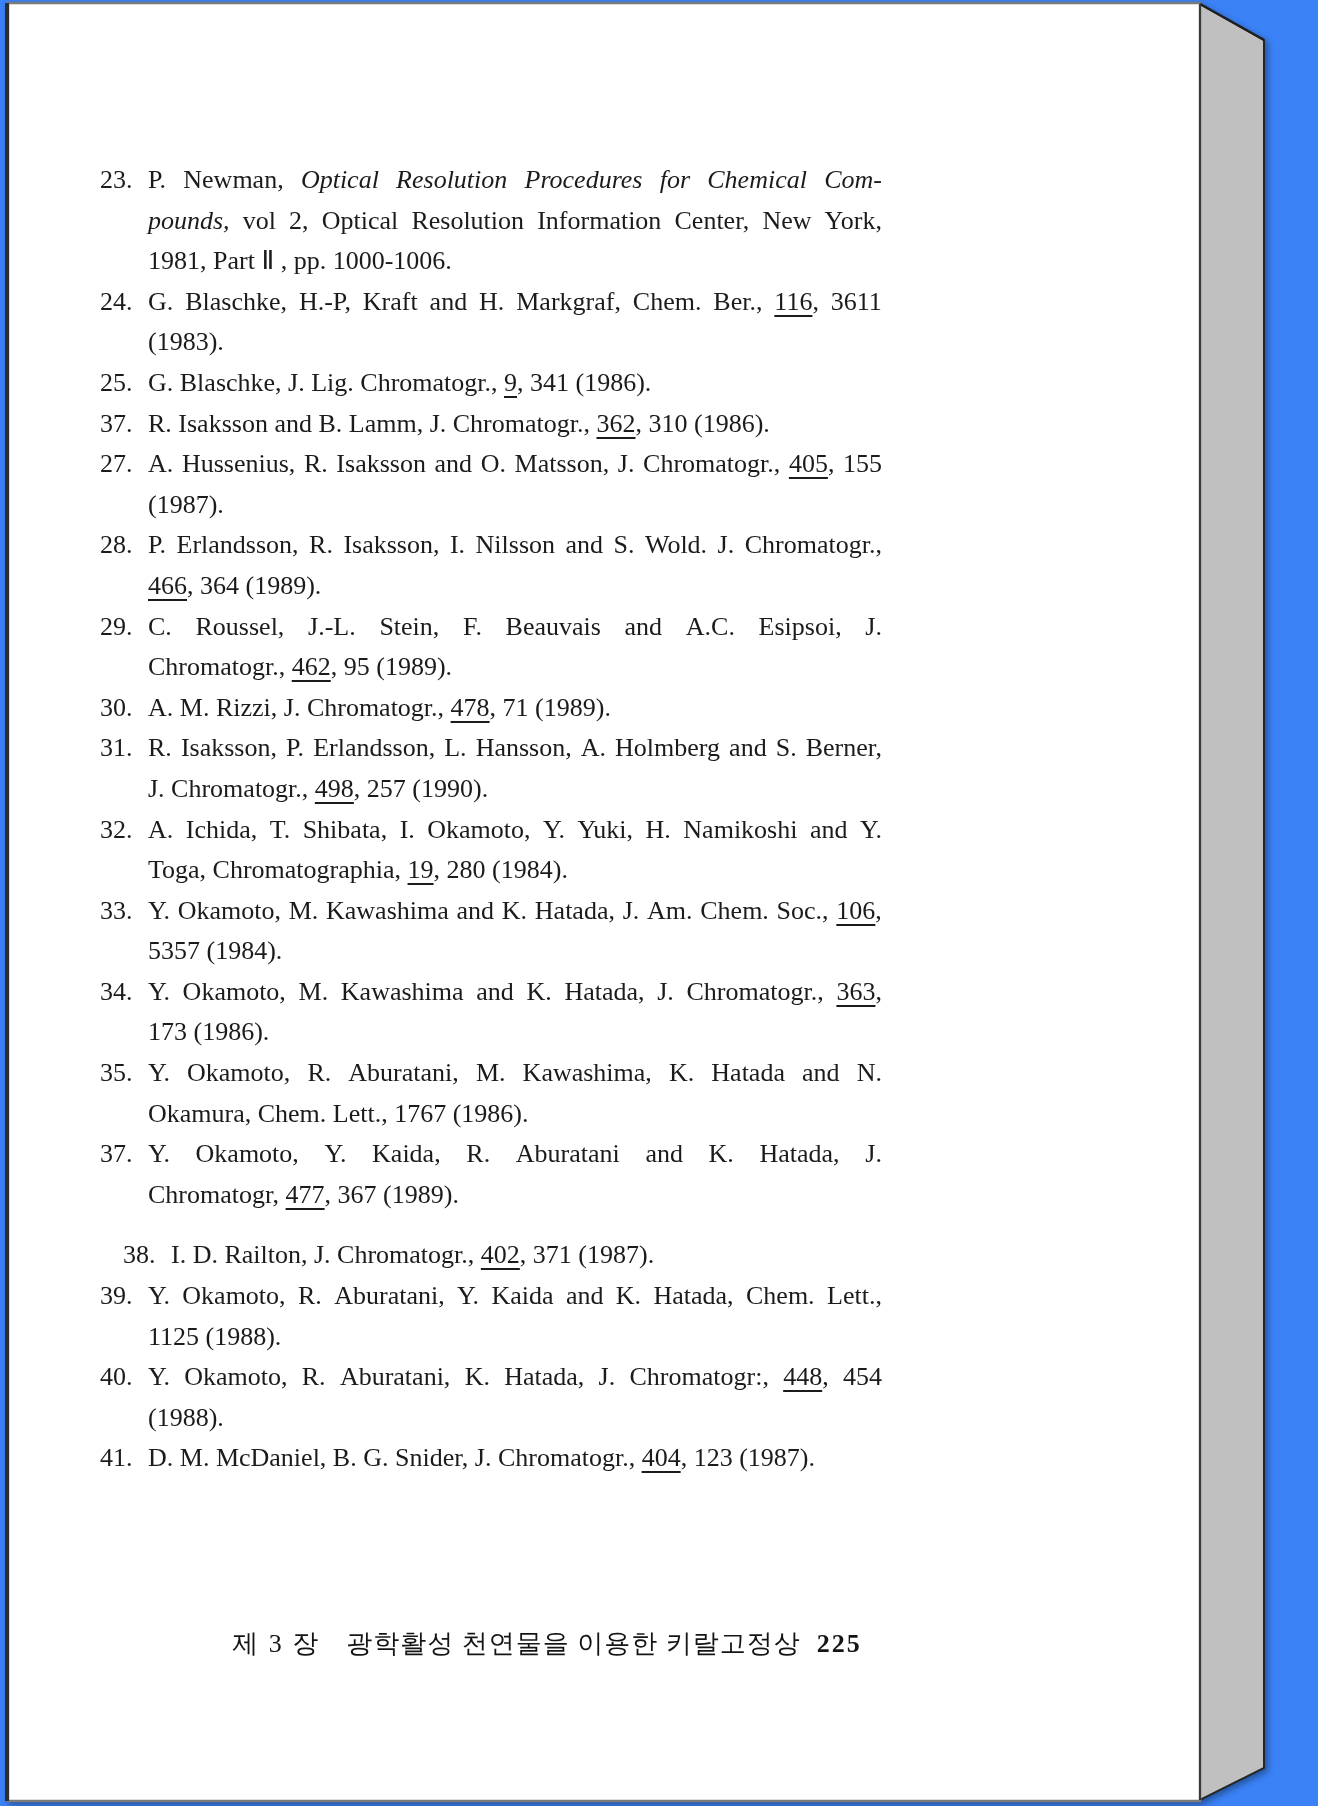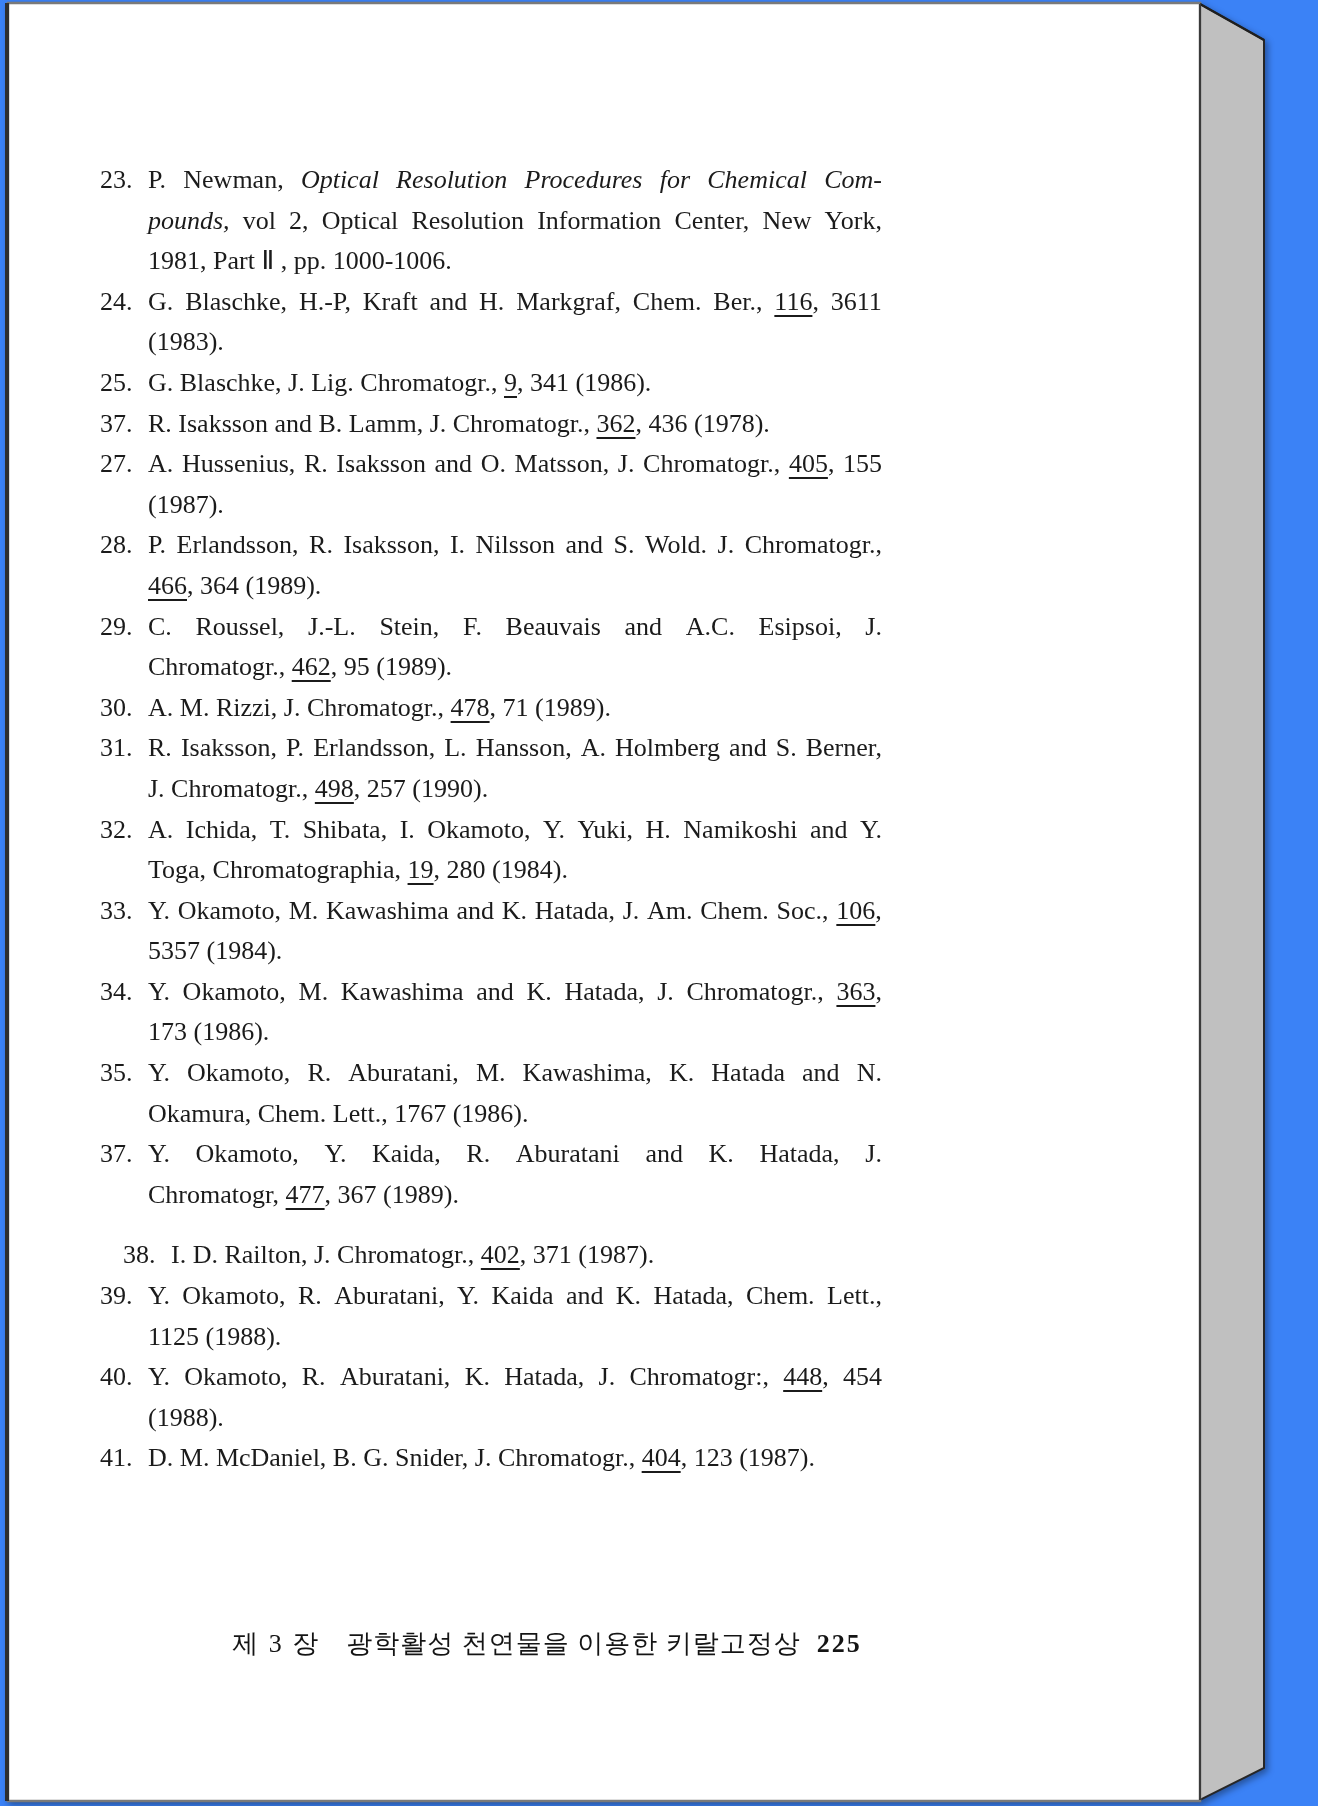--- a/index.html
+++ b/index.html
@@ -93,21 +93,21 @@
       </div>
       <div class="ref">
         <div class="num">25.</div>
         <div class="lines">
           <div class="line"><span>G. Blaschke, J. Lig. Chromatogr., </span><span class="u">9</span><span>, 341 (1986).</span></div>
         </div>
       </div>
       <div class="ref">
         <div class="num">37.</div>
         <div class="lines">
-          <div class="line"><span>R. Isaksson and B. Lamm, J. Chromatogr., </span><span class="u">362</span><span>, 436 (1978).</span></div>
+          <div class="line"><span>R. Isaksson and B. Lamm, J. Chromatogr., </span><span class="u">362</span><span>, 310 (1986).</span></div>
         </div>
       </div>
       <div class="ref">
         <div class="num">27.</div>
         <div class="lines">
           <div class="line j">
             <span class="w"><span>A.</span></span>
             <span class="w"><span>Hussenius,</span></span>
             <span class="w"><span>R.</span></span>
             <span class="w"><span>Isaksson</span></span>

